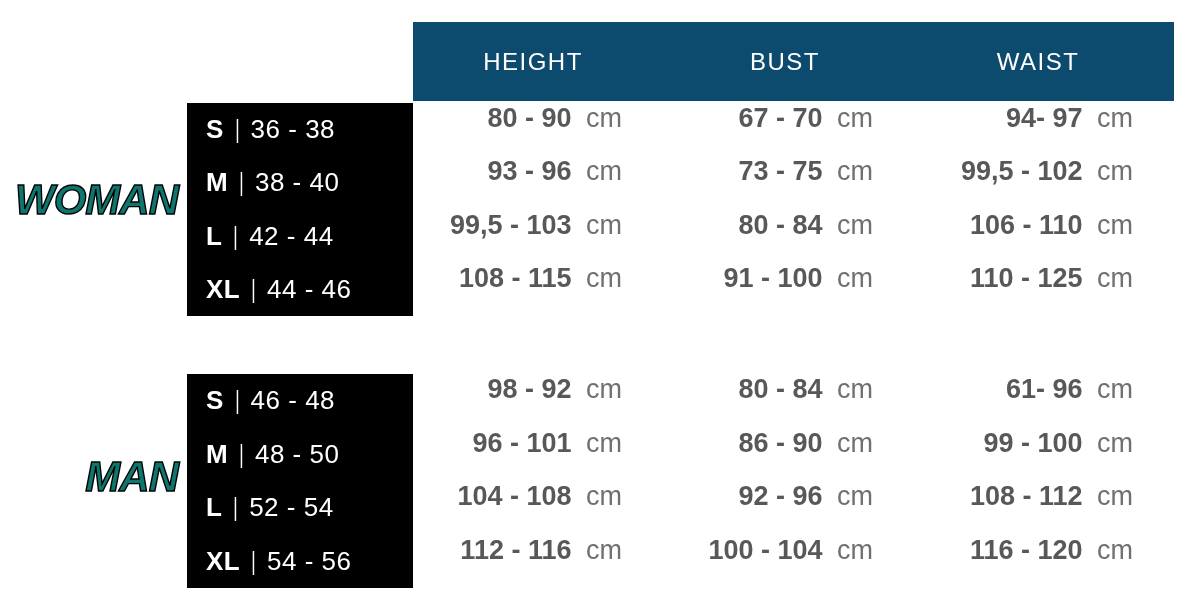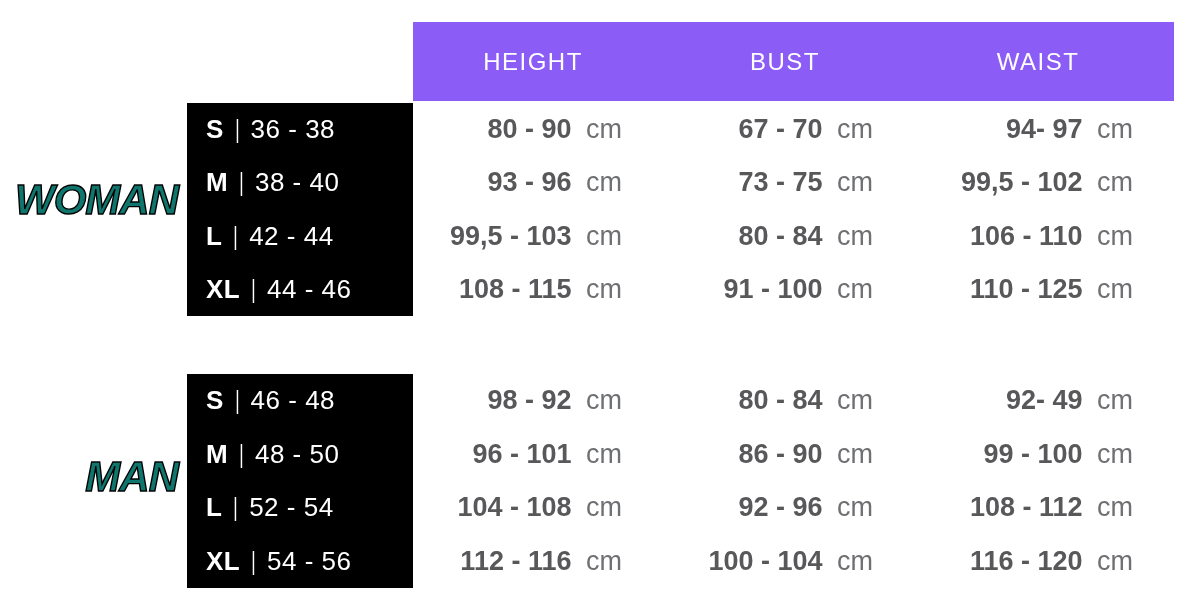--- a/index.html
+++ b/index.html
@@ -4,21 +4,21 @@
 <style>
   * { margin:0; padding:0; box-sizing:border-box; }
   html,body { background:#ffffff; }
   body {
     width:1200px; height:611px; position:relative; overflow:hidden;
     font-family:"Liberation Sans", sans-serif;
   }
   .canvas { position:absolute; left:0; top:0; width:1200px; height:611px; }
 
   
-  .header-bar { position:absolute; left:413px; top:22px; width:761px; height:79px; background:#8b5cf6; }
+  .header-bar { position:absolute; left:413px; top:22px; width:761px; height:79px; background:#0c4a6e; }
   .hcell {
     position:absolute; top:0; height:100%; display:flex; align-items:center; justify-content:center;
     color:#fff; font-size:24px; letter-spacing:1.5px; font-weight:400;
   }
   .hc1 { left:20px;  width:200px; }
   .hc2 { left:272px; width:200px; }
   .hc3 { left:525px; width:200px; }
 
   
   .size-box {
@@ -29,21 +29,21 @@
   .size-box.man   { top:374px; height:214px; }
   .size-row { flex:1; display:flex; align-items:center; padding-left:19px; font-size:26px; white-space:nowrap; }
   .size-row .sz  { font-weight:bold; letter-spacing:.5px; }
   .size-row .sep { display:inline-block; margin:0 10px; transform:scaleX(.65); font-weight:400; }
   .size-row .rng { font-weight:400; letter-spacing:.5px; }
 
   
   .data-rows { position:absolute; left:413px; display:flex; flex-direction:column; }
   .data-rows.woman { top:103px; height:213px; }
   .data-rows.man   { top:374px; height:214px; }
-  .data-row { flex:1; display:flex; align-items:center; }
+  .data-row { flex:1; display:flex; align-items:flex-start; }
   .cell { text-align:right; font-size:27px; white-space:nowrap; }
   .c1 { width:209px; } .c2 { width:251px; } .c3 { width:260px; }
   .cell .val  { font-weight:bold; color:#58585b; }
   .cell .unit { font-weight:400; color:#6f7073; margin-left:7px; }
 
   
   .group-label {
     position:absolute; left:0; width:178px; text-align:right;
     font-weight:bold; font-style:italic; font-size:42px; line-height:44px;
     color:#0f766e; letter-spacing:-1px; -webkit-text-stroke:1.4px #000;
@@ -174,21 +174,21 @@
     <div class="data-row">
       <div class="cell c1">
         <span class="val">98 - 92</span>
         <span class="unit">cm</span>
       </div>
       <div class="cell c2">
         <span class="val">80 - 84</span>
         <span class="unit">cm</span>
       </div>
       <div class="cell c3">
-        <span class="val">92- 49</span>
+        <span class="val">61- 96</span>
         <span class="unit">cm</span>
       </div>
     </div>
     <div class="data-row">
       <div class="cell c1">
         <span class="val">96 - 101</span>
         <span class="unit">cm</span>
       </div>
       <div class="cell c2">
         <span class="val">86 - 90</span>

